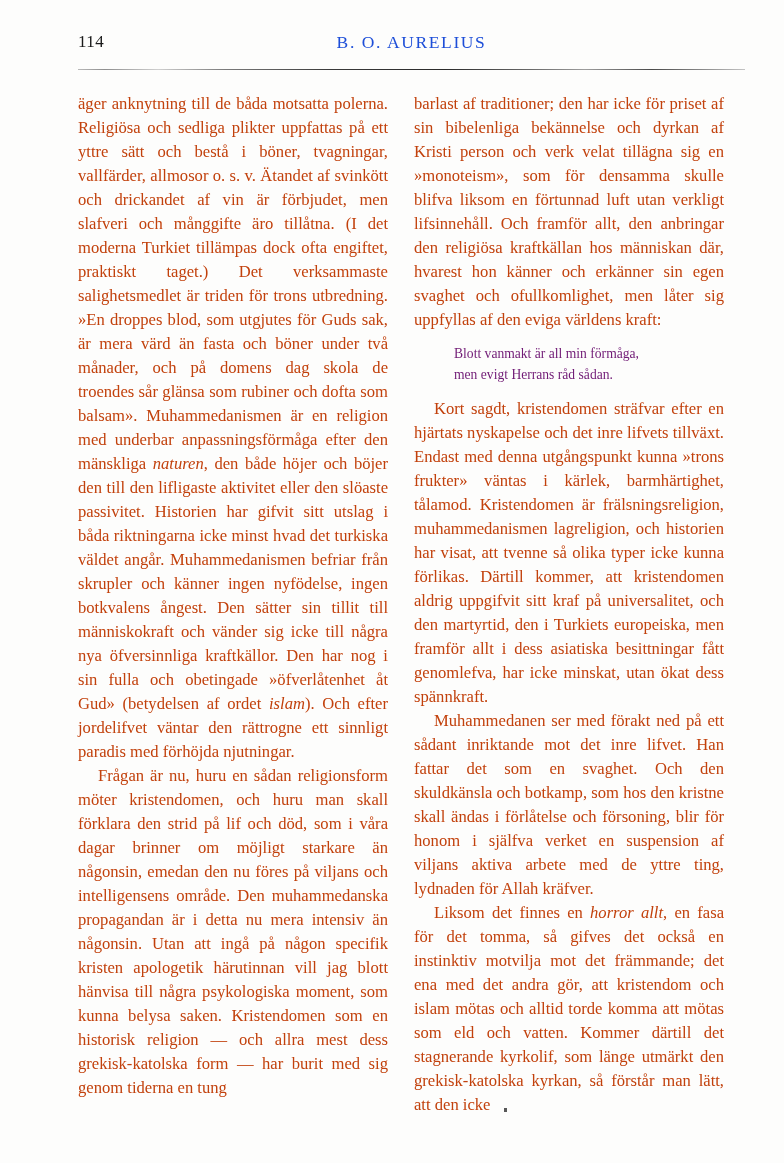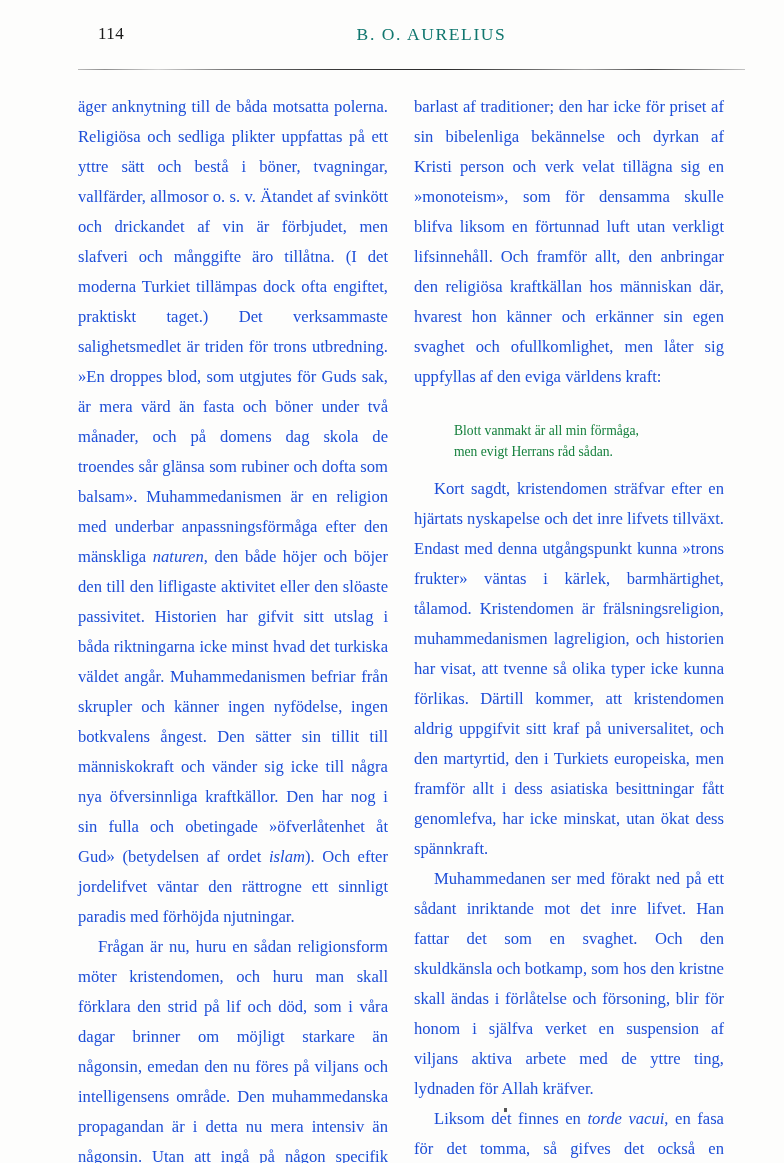--- a/index.html
+++ b/index.html
@@ -14,42 +14,41 @@
     background: #fdfdfc;
     overflow: hidden;
     font-family: "Liberation Serif", "DejaVu Serif", serif;
     color: #111111;
   }
 
   
   .running-head {
     position: absolute;
     left: 78px;
-    top: 24px;
+    top: 32px;
     width: 667px;
     height: 26px;
-    margin-left: 20px;
   }
   .folio {
     position: absolute;
     left: 0;
     top: 0;
     font-size: 17px;
     letter-spacing: 0.5px;
     color: #1a1a1a;
   }
   .head-title {
     position: absolute;
     left: 0;
     top: 0;
     width: 667px;
     text-align: center;
     font-size: 17.5px;
     letter-spacing: 1.6px;
-    color: #0f766e;
+    color: #1d4ed8;
   }
   .head-rule {
     position: absolute;
     left: 78px;
     top: 69px;
     width: 667px;
     height: 1px;
     background: linear-gradient(to right,
         #b9b9b9 0%, #8f8f8f 4%, #cfcfcf 12%,
         #7b7b7b 22%, #3a3a3a 38%, #2b2b2b 55%,
@@ -70,34 +69,34 @@
     top: 0;
     width: 310px;
     height: 1010px;
   }
   .col-left  { left: 0; }
   .col-right { left: 336px; }
 
   p.para {
     margin: 0;
     font-size: 16.6px;
-    line-height: 30px;
+    line-height: 24px;
     text-align: justify;
     text-justify: inter-word;
-    color: #1d4ed8;
+    color: #c2410c;
     hyphens: none;
   }
   p.para.indent { text-indent: 20px; }
 
   .verse {
-    margin: 28px 0 12px 0;
+    margin: 11px 0 12px 0;
     padding-left: 40px;
     font-size: 13.6px;
     line-height: 21px;
-    color: #15803d;
+    color: #701a75;
   }
   .verse div { white-space: nowrap; }
 
   em { font-style: italic; }
 
   .speck {
     position: absolute;
     left: 504px;
     top: 1108px;
     width: 3px;
@@ -123,18 +122,18 @@
         <p class="para indent">Frågan är nu, huru en sådan religionsform möter kristendomen, och huru man skall förklara den strid på lif och död, som i våra dagar brinner om möjligt starkare än någonsin, emedan den nu föres på viljans och intelligensens område. Den muhammedanska propagandan är i detta nu mera intensiv än någonsin. Utan att ingå på någon specifik kristen apologetik härutinnan vill jag blott hänvisa till några psykologiska moment, som kunna belysa saken. Kristendomen som en historisk religion — och allra mest dess grekisk-katolska form — har burit med sig genom tiderna en tung</p>
       </div>
     <div class="col col-right" id="col-right">
         <p class="para">barlast af traditioner; den har icke för priset af sin bibelenliga bekännelse och dyrkan af Kristi person och verk velat tillägna sig en »monoteism», som för densamma skulle blifva liksom en förtunnad luft utan verkligt lifsinnehåll. Och framför allt, den anbringar den religiösa kraftkällan hos människan där, hvarest hon känner och erkänner sin egen svaghet och ofullkomlighet, men låter sig uppfyllas af den eviga världens kraft:</p>
         <div class="verse">
           <div>Blott vanmakt är all min förmåga,</div>
           <div>men evigt Herrans råd sådan.</div>
         </div>
         <p class="para indent">Kort sagdt, kristendomen sträfvar efter en hjärtats nyskapelse och det inre lifvets tillväxt. Endast med denna utgångspunkt kunna »trons frukter» väntas i kärlek, barmhärtighet, tålamod. Kristendomen är frälsningsreligion, muhammedanismen lagreligion, och historien har visat, att tvenne så olika typer icke kunna förlikas. Därtill kommer, att kristendomen aldrig uppgifvit sitt kraf på universalitet, och den martyrtid, den i Turkiets europeiska, men framför allt i dess asiatiska besittningar fått genomlefva, har icke minskat, utan ökat dess spännkraft.</p>
         <p class="para indent">Muhammedanen ser med förakt ned på ett sådant inriktande mot det inre lifvet. Han fattar det som en svaghet. Och den skuldkänsla och botkamp, som hos den kristne skall ändas i förlåtelse och försoning, blir för honom i själfva verket en suspension af viljans aktiva arbete med de yttre ting, lydnaden för Allah kräfver.</p>
-        <p class="para indent">Liksom det finnes en <em>torde vacui</em>, en fasa för det tomma, så gifves det också en instinktiv motvilja mot det främmande; det ena med det andra gör, att kristendom och islam mötas och alltid torde komma att mötas som eld och vatten. Kommer därtill det stagnerande kyrkolif, som länge utmärkt den grekisk-katolska kyrkan, så förstår man lätt, att den icke</p>
+        <p class="para indent">Liksom det finnes en <em>horror allt</em>, en fasa för det tomma, så gifves det också en instinktiv motvilja mot det främmande; det ena med det andra gör, att kristendom och islam mötas och alltid torde komma att mötas som eld och vatten. Kommer därtill det stagnerande kyrkolif, som länge utmärkt den grekisk-katolska kyrkan, så förstår man lätt, att den icke</p>
       </div>
   </div>
 
   <div class="speck"></div>
 </div>
 
 </body></html>

